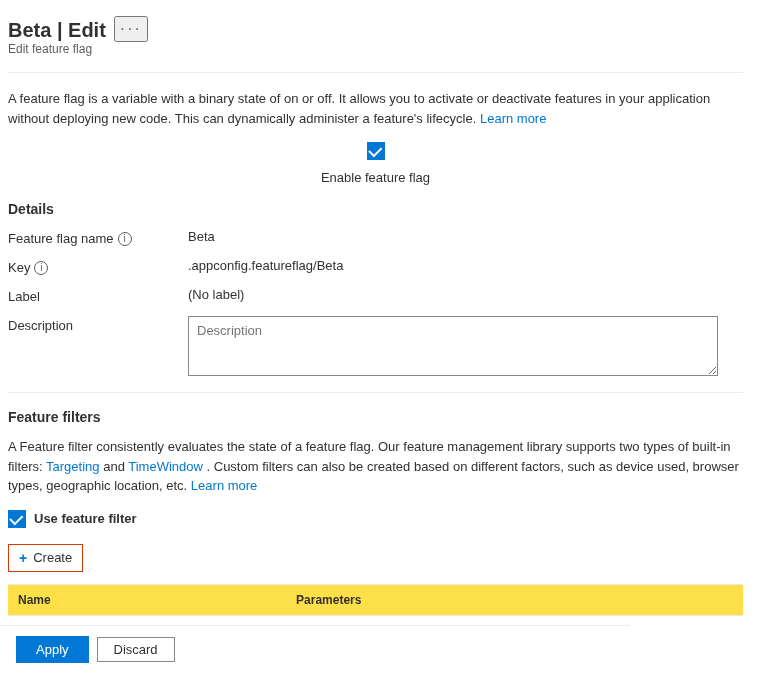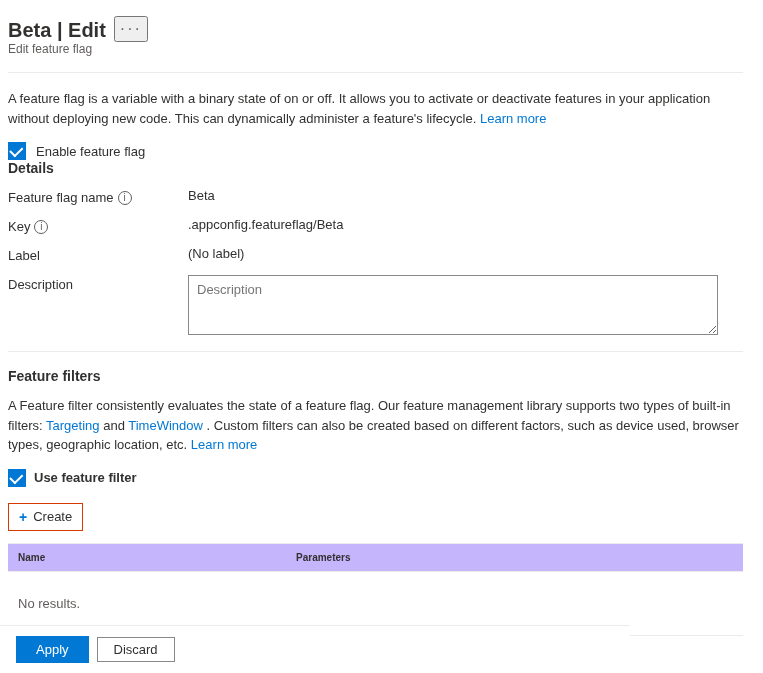--- a/index.html
+++ b/index.html
@@ -45,20 +45,22 @@
       margin-bottom: 14px;
     }
     .description-text a {
       color: #0078d4;
       text-decoration: none;
     }
     .enable-row {
       display: flex;
       align-items: center;
       gap: 10px;
+      margin-bottom: 16px;
+      flex-direction: column;
     }
     .enable-label {
       font-size: 13px;
       color: #323130;
     }
     .checkbox-blue {
       width: 18px;
       height: 18px;
       background-color: #0078d4;
       border: 1px solid #0078d4;
@@ -170,27 +172,27 @@
       font-size: 14px;
       font-weight: bold;
     }
     .table {
       width: 100%;
       border-collapse: collapse;
       margin-bottom: 8px;
     }
     .table th {
       text-align: left;
-      font-size: 10px;
+      font-size: 12px;
       font-weight: 600;
       color: #323130;
       border-top: 1px solid #edebe9;
       border-bottom: 1px solid #edebe9;
       padding: 8px 10px;
-      background: #c4b5fd;
+      background: #fde047;
     }
     .table td {
       padding: 24px 10px;
       font-size: 13px;
       color: #605e5c;
       border-bottom: 1px solid #edebe9;
     }
     .col-name { width: 280px; }
     .col-params { width: 380px; }
     .col-actions { width: 80px; }

